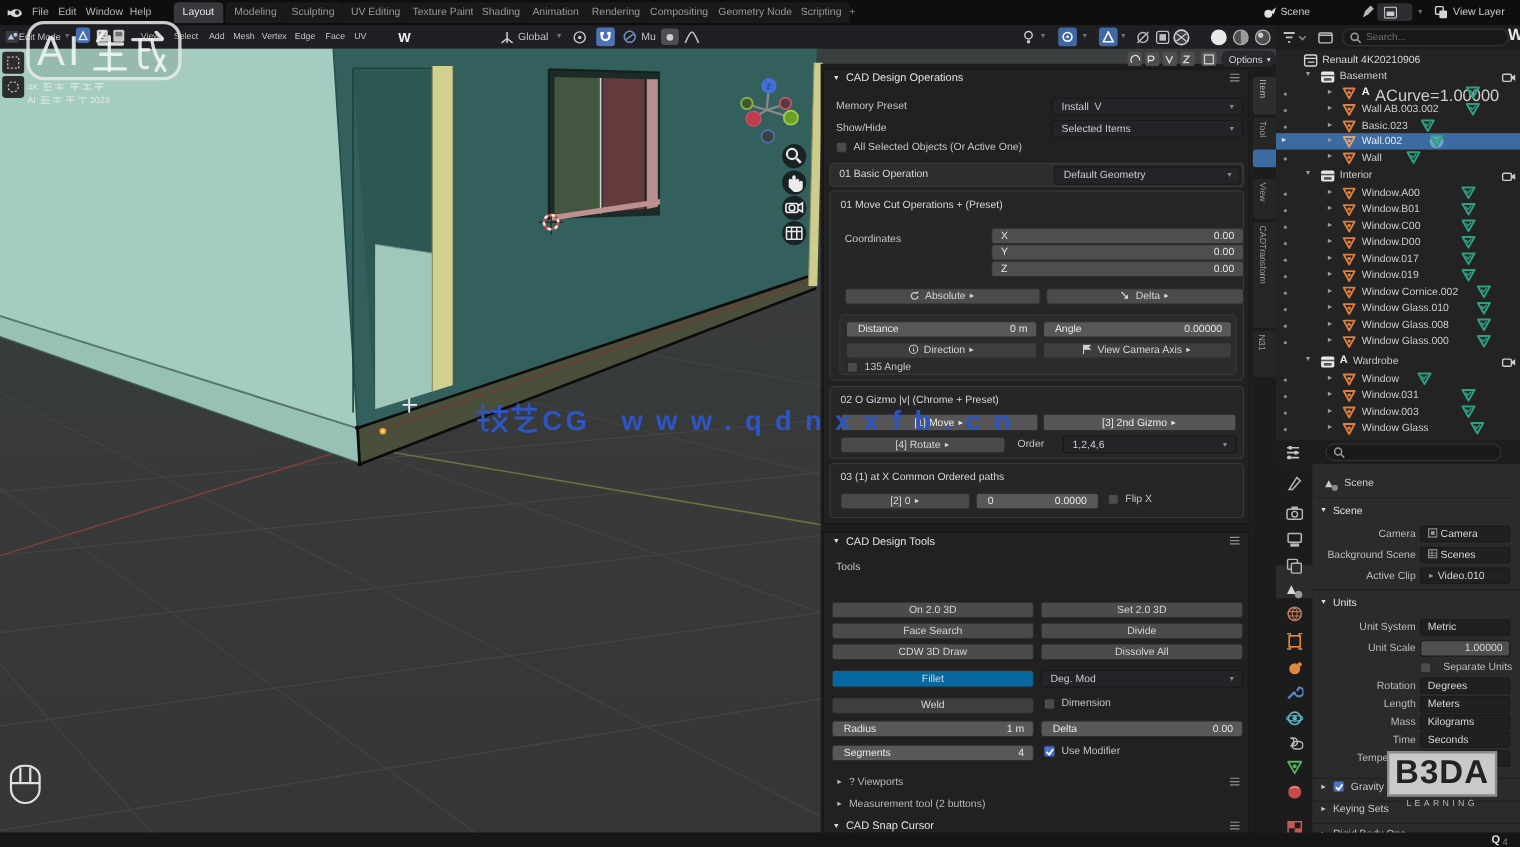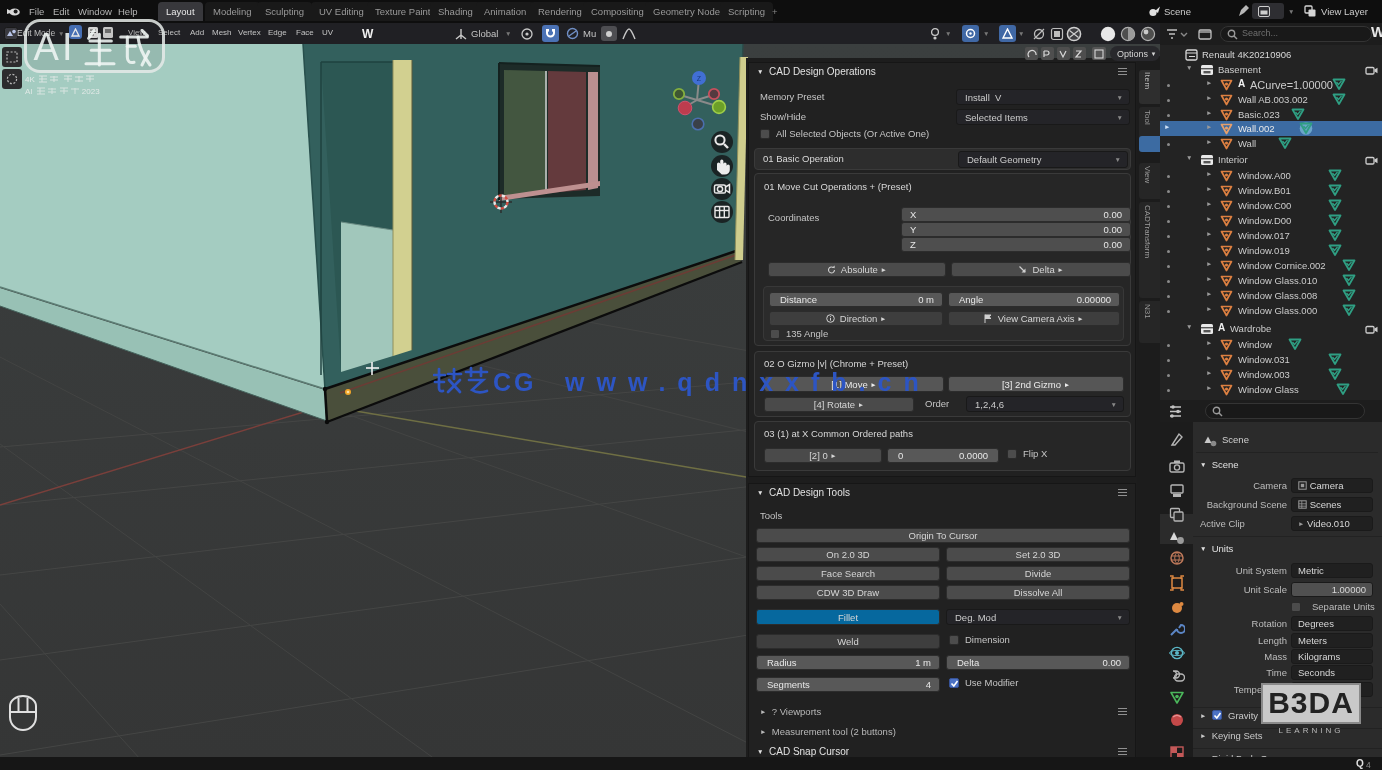--- a/index.html
+++ b/index.html
@@ -398,21 +398,20 @@
         <div class="lab" style="left:268px;top:26px">Flip X</div>
       </div>
     </div>
 
     <div class="npanel" style="left:748px;top:483px;width:388px;height:274px;background:#212121;border-bottom:none">
       <div class="phead" style="top:3px;left:8px;font-size:10px"><span style="font-size:6.5px;vertical-align:1.5px">▼</span>&nbsp; CAD Design Tools</div>
       <div class="lab" style="right:8px;top:3px;color:#8a8a8a"><svg width="9" height="9" viewBox="0 0 9 9" style="vertical-align:-1px">
             <path d="M0 1.5h9M0 4.5h9M0 7.5h9" stroke="#909090" stroke-width="1.1"></path>
           </svg></div>
       <div class="lab" style="left:11px;top:26px">Tools</div>
-      <div class="btn" style="left:7px;top:44px;width:374px;height:15px;line-height:14px">Origin To Cursor</div>
       <div class="btn" style="left:7px;top:63px;width:184px;height:15px;line-height:14px">On 2.0 3D</div>
       <div class="btn" style="left:197px;top:63px;width:184px;height:15px;line-height:14px">Set 2.0 3D</div>
       <div class="btn" style="left:7px;top:82px;width:184px;height:15px;line-height:14px">Face Search</div>
       <div class="btn" style="left:197px;top:82px;width:184px;height:15px;line-height:14px">Divide</div>
       <div class="btn" style="left:7px;top:101px;width:184px;height:15px;line-height:14px">CDW 3D Draw</div>
       <div class="btn" style="left:197px;top:101px;width:184px;height:15px;line-height:14px">Dissolve All</div>
       <div class="btn" style="left:7px;top:125px;width:184px;height:16px;line-height:15px;background:#0369a1">Fillet</div>
       <div class="drop" style="left:197px;top:125px;width:184px;height:16px;line-height:15px;padding-left:8px">Deg. Mod<span style="float:right;margin-right:6px;color:#888"><span style="font-size:6.5px;vertical-align:1.5px">▼</span></span></div>
       <div class="btn" style="left:7px;top:150px;width:184px;height:15px;line-height:14px;background:#3e3e3e">Weld</div>
       <div class="chk" style="left:200px;top:151px"></div>
@@ -472,21 +471,21 @@
     <div class="abs" style="left:7px;top:61px;width:3px;height:3px;border-radius:2px;background:#8a8a8a"></div>
     <div class="abs" style="left:7px;top:76px;width:3px;height:3px;border-radius:2px;background:#8a8a8a"></div>
     <div class="abs" style="left:7px;top:91px;width:3px;height:3px;border-radius:2px;background:#8a8a8a"></div>
     <div class="abs" style="left:7px;top:120px;width:3px;height:3px;border-radius:2px;background:#8a8a8a"></div>
     <div class="abs" style="left:46px;top:56px;color:#9a9a9a;font-size:8px"><span style="font-size:6.5px;vertical-align:1px">►</span></div>
     <svg class="abs" style="left:60px;top:56px" width="13" height="12" viewBox="0 0 13 12">
           <path d="M1.5 1.5 h10 l-5 9 z" fill="none" stroke="#e07f3e" stroke-width="1.7" stroke-linejoin="round"></path>
           <circle cx="6.5" cy="5" r="1.6" fill="#e07f3e"></circle>
         </svg>
     <div class="abs" style="left:78px;top:55px;color:#f0f0f0;font-size:10px;font-weight:bold">A</div>
-    <div class="abs" style="left:90px;top:56px;color:#cdcdcd;font-size:11px;white-space:nowrap">ACurve=1.00000</div>
+    <div class="abs" style="left:90px;top:56px;color:#cdcdcd;font-size:15px;white-space:nowrap">ACurve=1.00000</div>
     <svg class="abs" style="left:172px;top:55px" width="14" height="13" viewBox="0 0 14 13">
           <path d="M1.5 1.5 h11 l-5.5 9.5 z" fill="none" stroke="#2ba083" stroke-width="1.8" stroke-linejoin="round"></path>
           <path d="M4.5 4 l2 2.4 l3 -3.4" fill="none" stroke="#2ba083" stroke-width="1.3"></path>
         </svg>
     <div class="abs" style="left:46px;top:71px;color:#9a9a9a;font-size:8px"><span style="font-size:6.5px;vertical-align:1px">►</span></div>
     <svg class="abs" style="left:60px;top:71px" width="13" height="12" viewBox="0 0 13 12">
           <path d="M1.5 1.5 h10 l-5 9 z" fill="none" stroke="#e07f3e" stroke-width="1.7" stroke-linejoin="round"></path>
           <circle cx="6.5" cy="5" r="1.6" fill="#e07f3e"></circle>
         </svg>
     <div class="abs" style="left:78px;top:71px;color:#cdcdcd;font-size:9.5px;white-space:nowrap">Wall AB.003.002</div>
@@ -791,21 +790,21 @@
     <div class="abs" style="left:40px;top:76px;width:87px;text-align:right;color:#bdbdbd;font-size:9.5px;white-space:nowrap">Camera</div>
     <div class="abs" style="left:131px;top:74px;width:82px;height:15px;background:#202020;border:1px solid #1a1a1a;border-radius:3px;color:#d8d8d8;font-size:9.5px;line-height:14px;padding-left:6px;white-space:nowrap;overflow:hidden"><svg width="9" height="9" viewBox="0 0 9 9" style="vertical-align:-1px">
             <rect x="0.8" y="0.8" width="7.4" height="7.4" fill="none" stroke="#9a9a9a" stroke-width="1"></rect>
             <rect x="2.8" y="2.8" width="3.4" height="3.4" fill="#9a9a9a"></rect>
           </svg>&nbsp;Camera</div>
     <div class="abs" style="left:40px;top:95px;width:87px;text-align:right;color:#bdbdbd;font-size:9.5px;white-space:nowrap">Background Scene</div>
     <div class="abs" style="left:131px;top:93px;width:82px;height:15px;background:#202020;border:1px solid #1a1a1a;border-radius:3px;color:#d8d8d8;font-size:9.5px;line-height:14px;padding-left:6px;white-space:nowrap;overflow:hidden"><svg width="9" height="9" viewBox="0 0 9 9" style="vertical-align:-1px">
             <rect x="0.8" y="0.8" width="7.4" height="7.4" fill="none" stroke="#9a9a9a" stroke-width="1"></rect>
             <path d="M0.8 3.8 H8.2 M0.8 6.2 H8.2 M3.8 0.8 V8.2" stroke="#9a9a9a" stroke-width="0.8"></path>
           </svg>&nbsp;Scenes</div>
-    <div class="abs" style="left:40px;top:114px;width:87px;color:#bdbdbd;font-size:9.5px;white-space:nowrap">Active Clip</div>
+    <div class="abs" style="left:40px;top:114px;width:87px;text-align:right;color:#bdbdbd;font-size:9.5px;white-space:nowrap">Active Clip</div>
     <div class="abs" style="left:131px;top:112px;width:82px;height:15px;background:#202020;border:1px solid #1a1a1a;border-radius:3px;color:#d8d8d8;font-size:9.5px;line-height:14px;padding-left:6px;white-space:nowrap;overflow:hidden"><span style="color:#9a9a9a"><span style="font-size:6.5px;vertical-align:1px">►</span></span>&nbsp;Video.010</div>
     <div class="abs" style="left:33px;top:132px;width:189px;height:1px;background:#222"></div>
     <div class="abs" style="left:40px;top:139px;color:#e0e0e0;font-size:9.5px"><span style="font-size:6.5px;vertical-align:1.5px">▼</span>&nbsp; Units</div>
     <div class="abs" style="left:40px;top:161px;width:87px;text-align:right;color:#bdbdbd;font-size:9.5px;white-space:nowrap">Unit System</div>
     <div class="abs" style="left:131px;top:159px;width:82px;height:15px;background:#202020;border:1px solid #1a1a1a;border-radius:3px;color:#d8d8d8;font-size:9.5px;line-height:14px;padding-left:6px;white-space:nowrap;overflow:hidden">Metric</div>
     <div class="abs" style="left:40px;top:180px;width:87px;text-align:right;color:#bdbdbd;font-size:9.5px;white-space:nowrap">Unit Scale</div>
     <div class="abs" style="left:131px;top:178px;width:82px;height:15px;background:#505050;border:1px solid #1a1a1a;border-radius:3px;color:#d8d8d8;font-size:9.5px;line-height:14px;padding-left:6px;white-space:nowrap;overflow:hidden">
           <span style="float:right;margin-right:6px">1.00000</span>
         </div>
     <div class="chk" style="left:131px;top:198px"></div>

